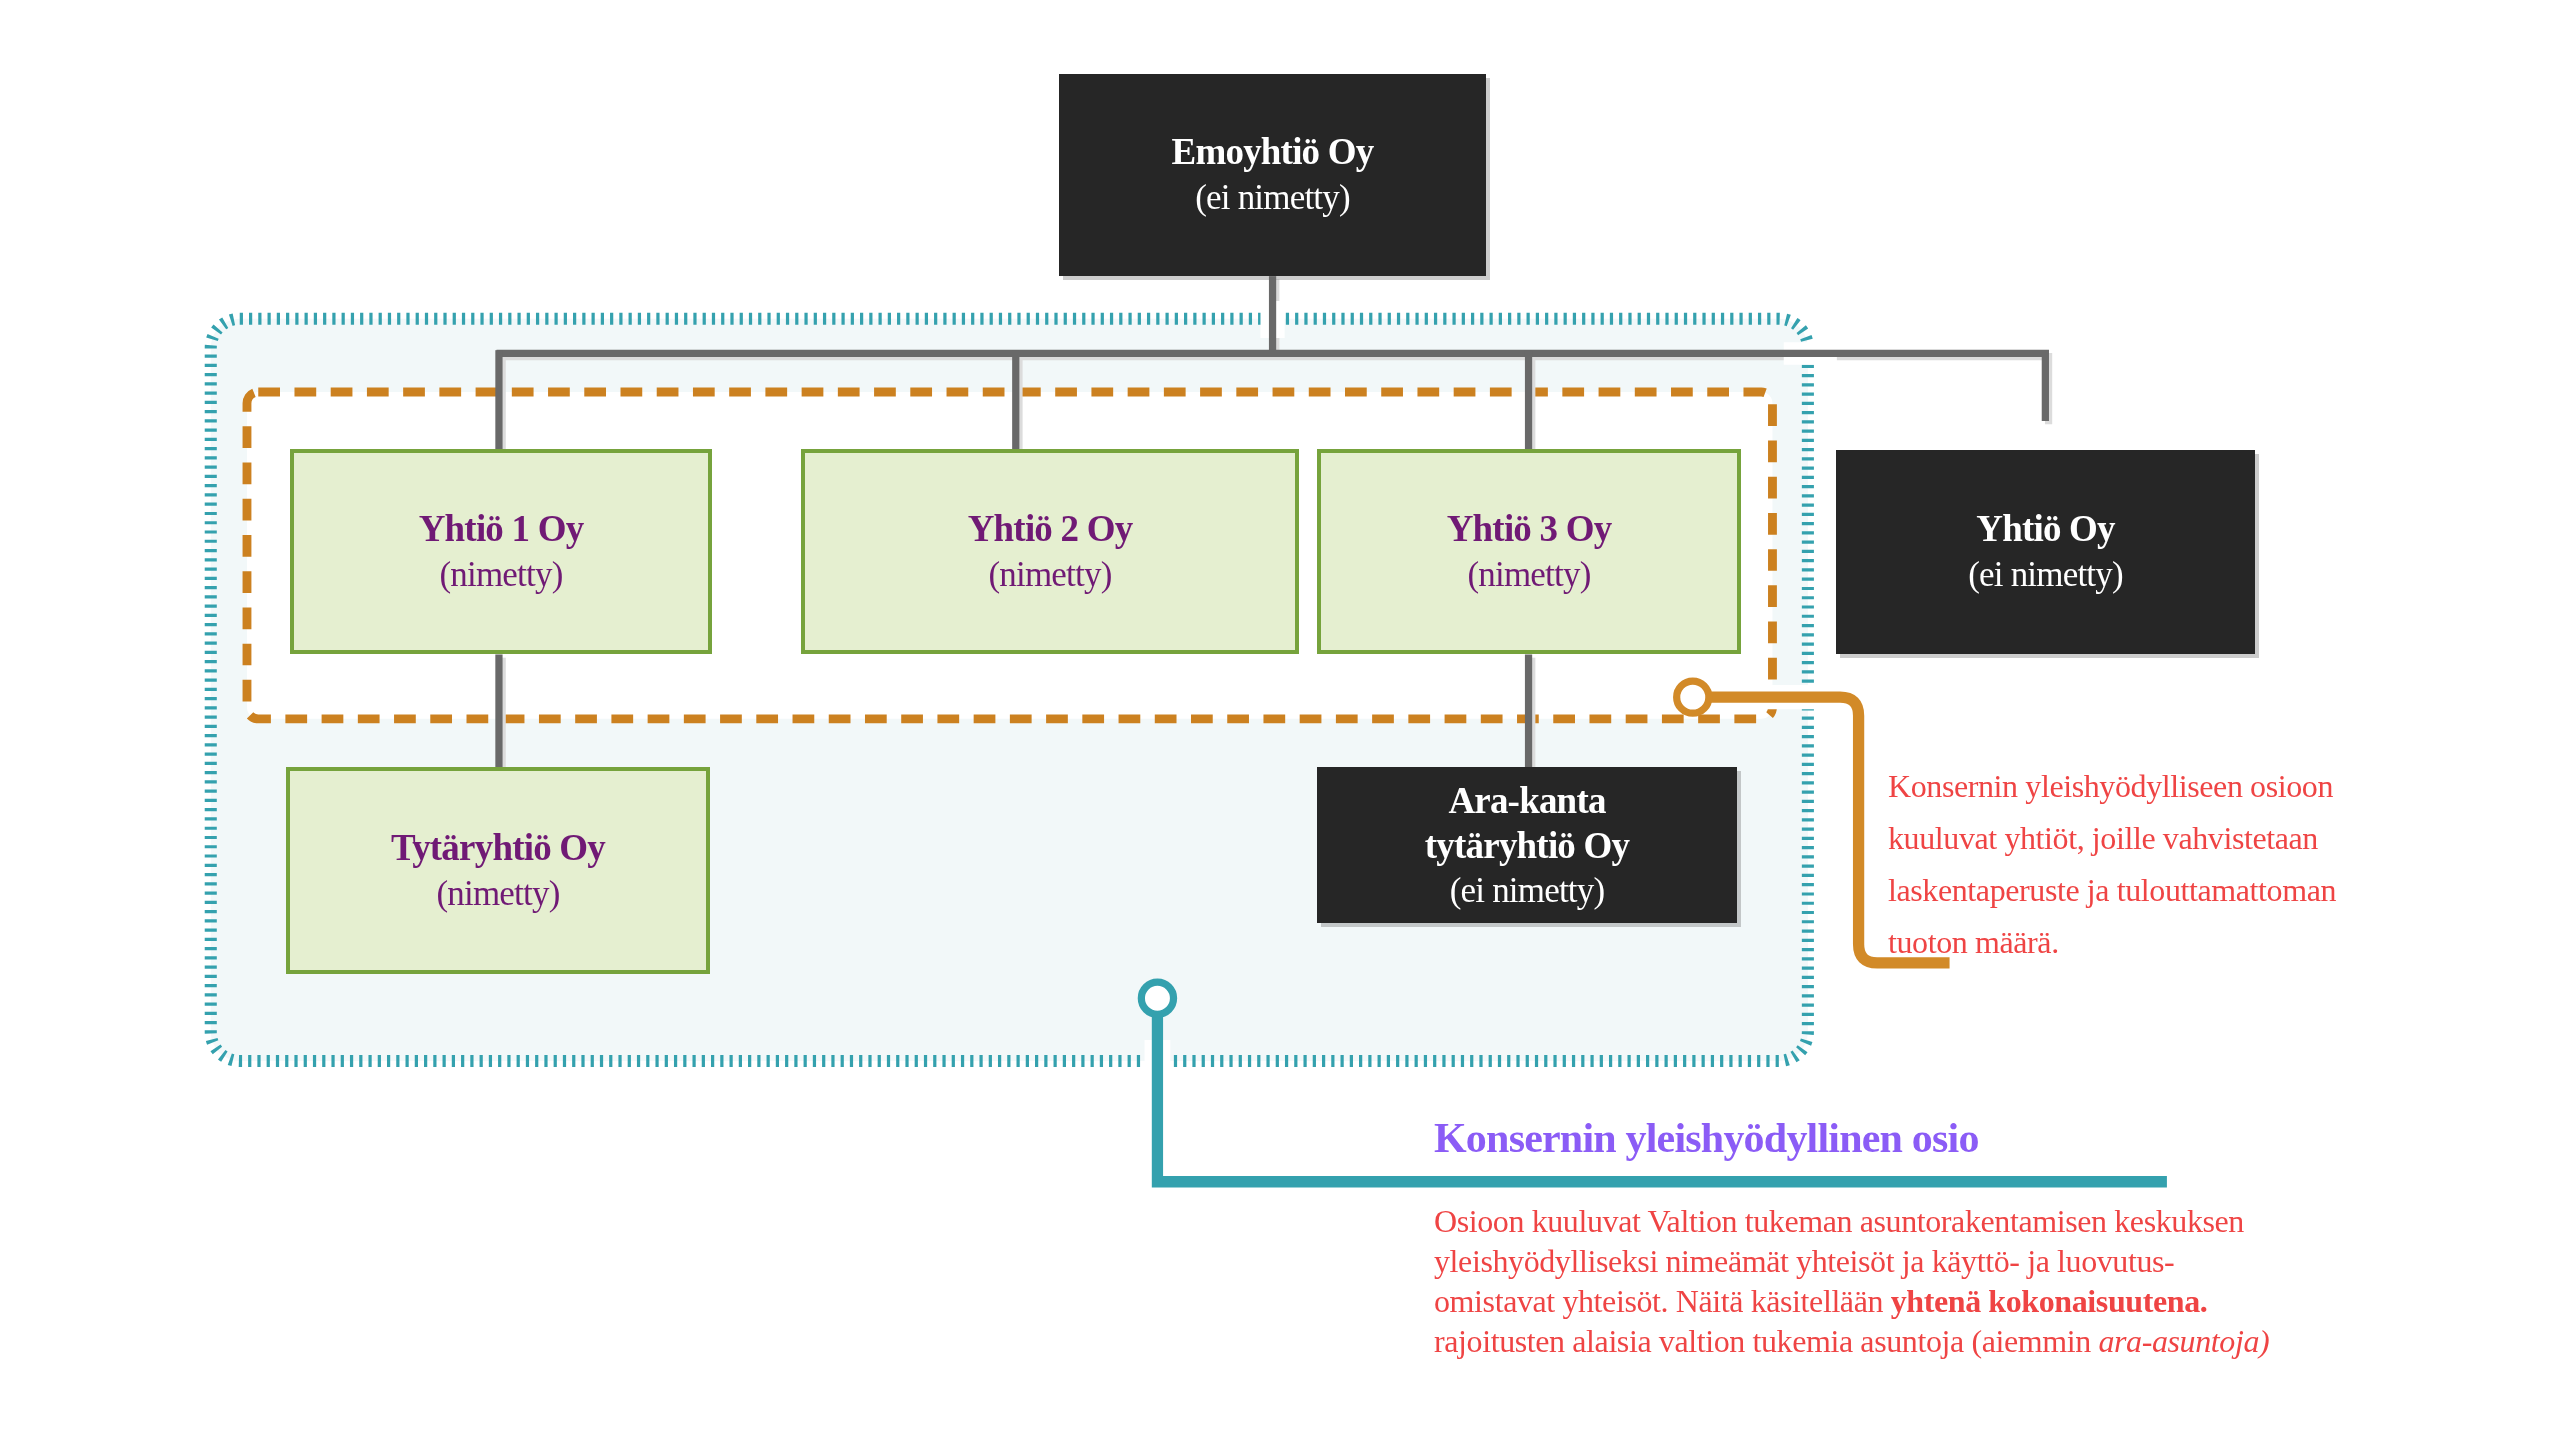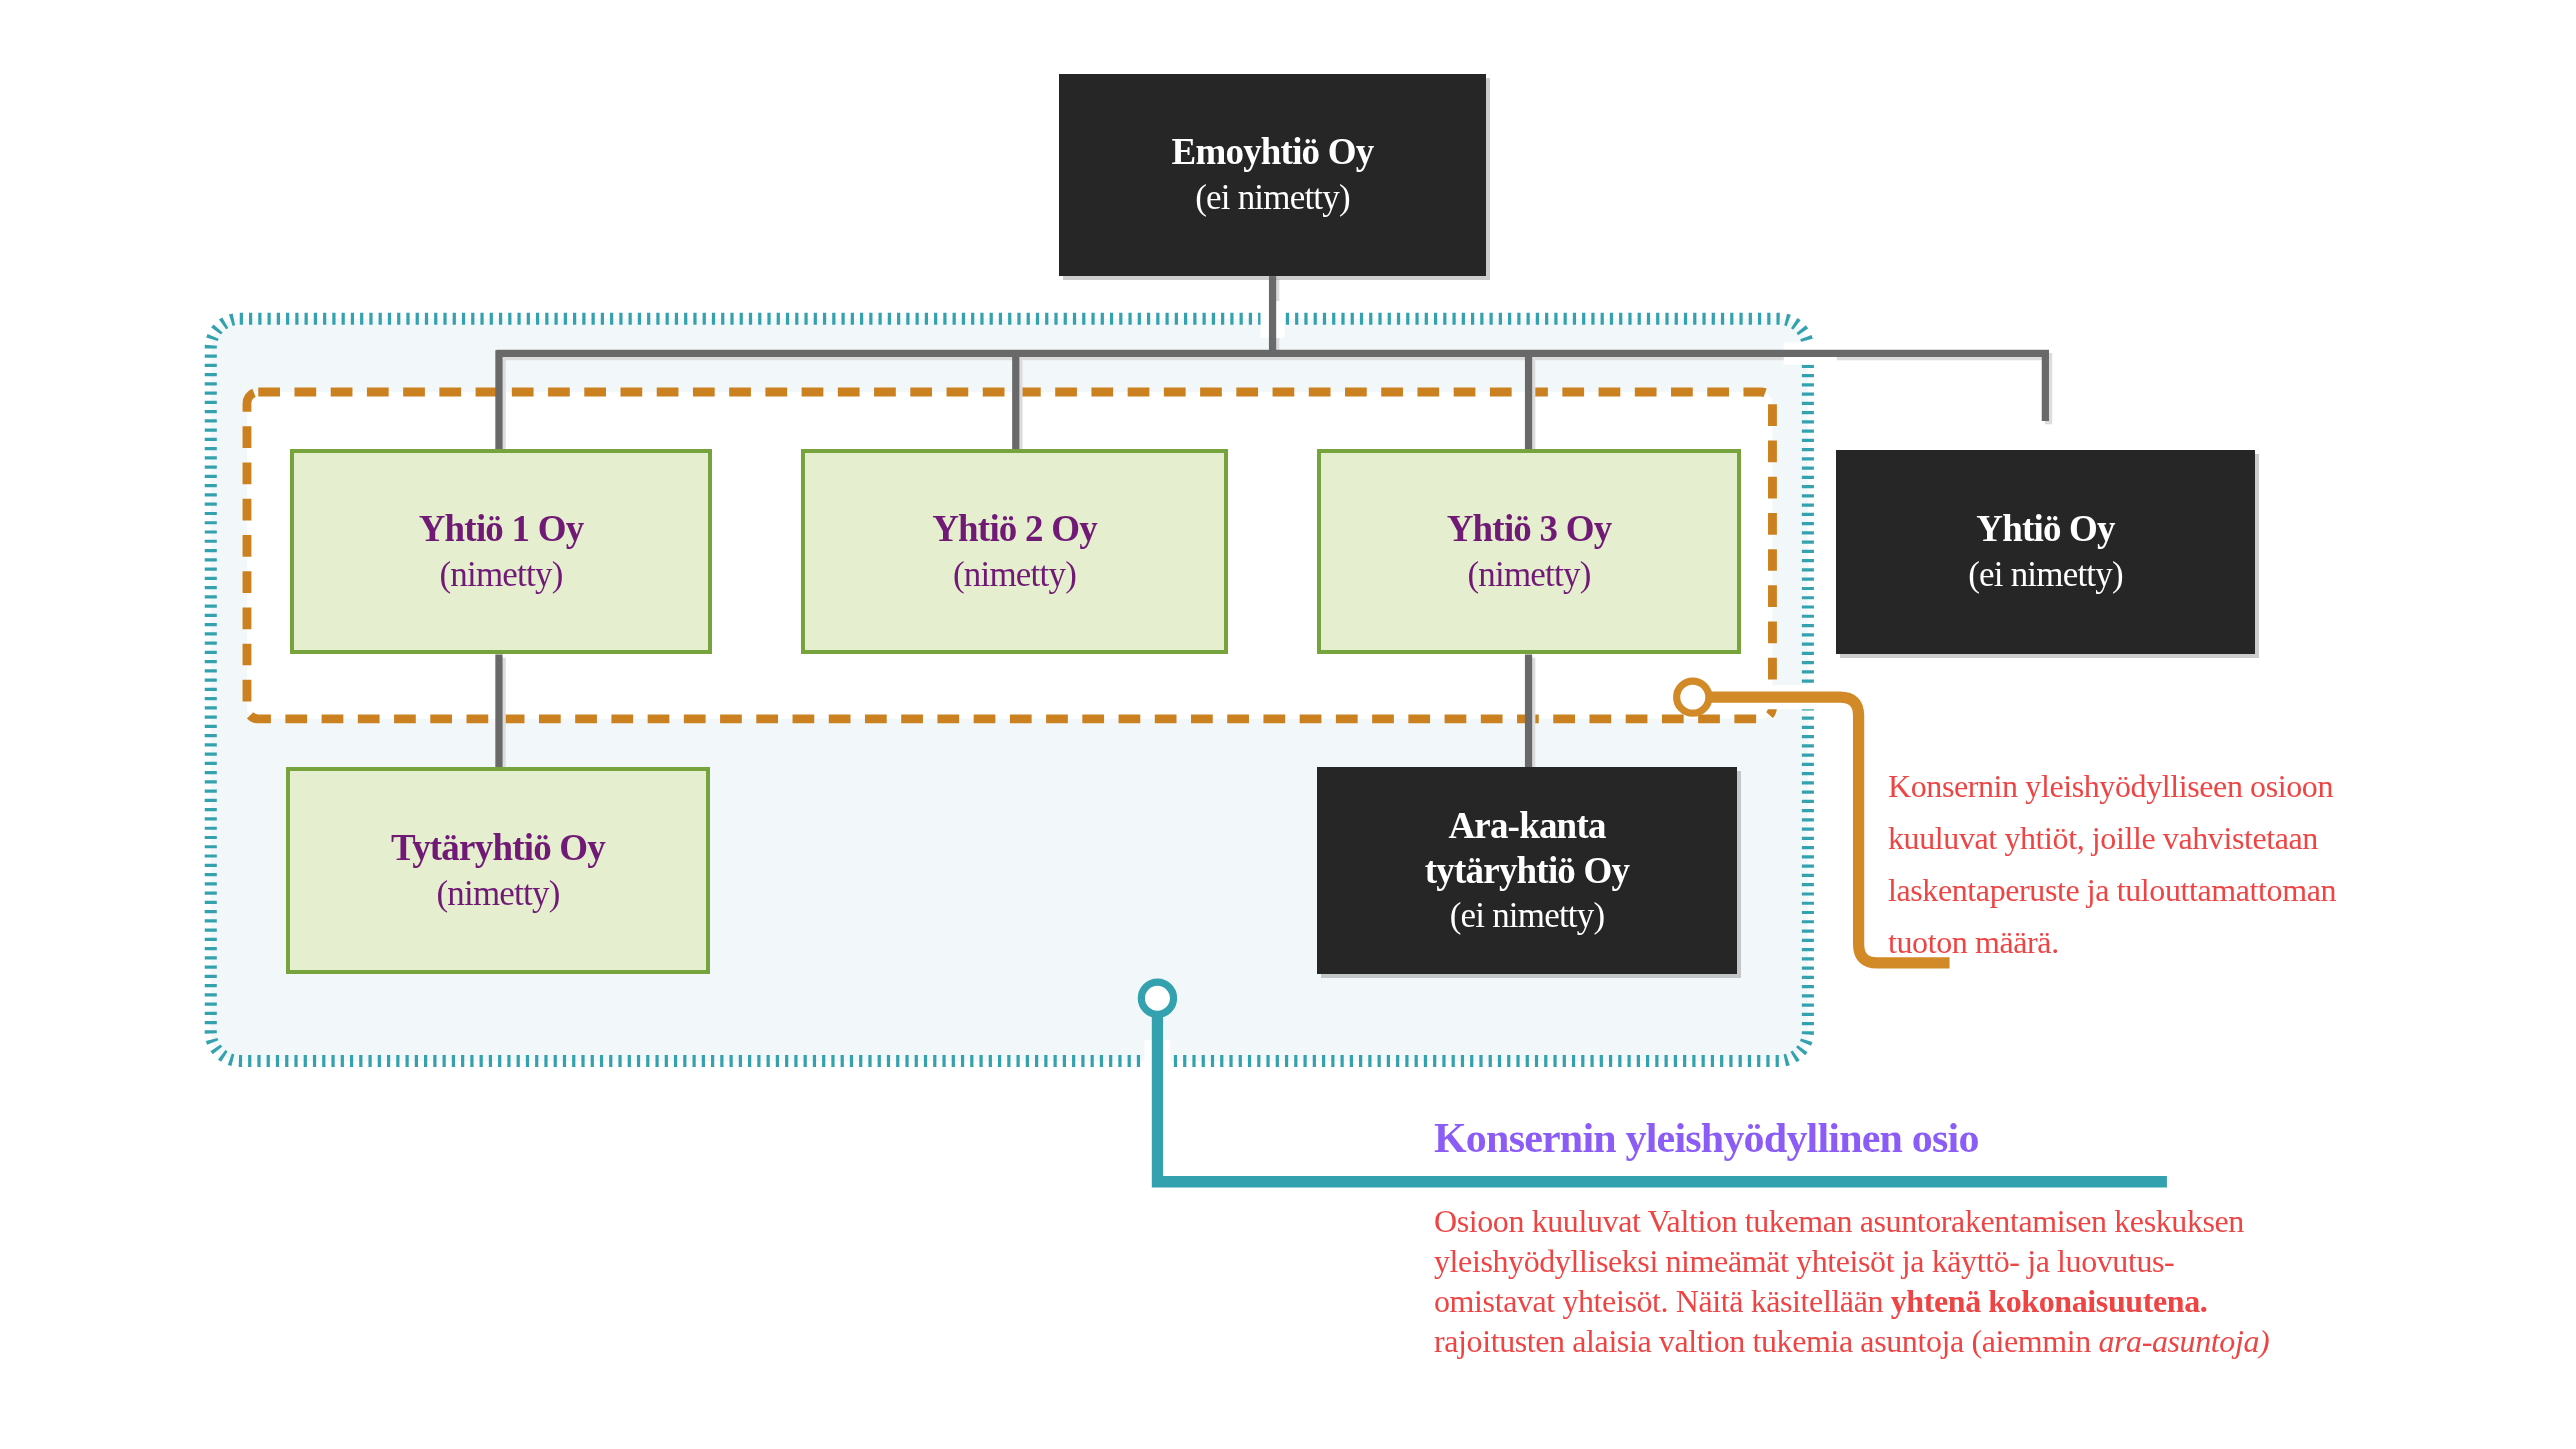--- a/index.html
+++ b/index.html
@@ -74,39 +74,39 @@
 
   <div class="node dark" style="left:1035px;top:74px;width:427px;height:202px;">
     <div class="title">Emoyhtiö Oy</div>
     <div class="subtitle">(ei nimetty)</div>
   </div>
 
   <div class="node green" style="left:266px;top:449px;width:422px;height:205px;">
     <div class="title">Yhtiö 1 Oy</div>
     <div class="subtitle">(nimetty)</div>
   </div>
-  <div class="node green" style="left:777px;top:449px;width:427px;height:205px;">
+  <div class="node green" style="left:777px;top:449px;width:498px;height:205px;">
     <div class="title">Yhtiö 2 Oy</div>
     <div class="subtitle">(nimetty)</div>
   </div>
   <div class="node green" style="left:1293px;top:449px;width:424px;height:205px;">
     <div class="title">Yhtiö 3 Oy</div>
     <div class="subtitle">(nimetty)</div>
   </div>
 
   <div class="node dark" style="left:1812px;top:450px;width:419px;height:204px;">
     <div class="title">Yhtiö Oy</div>
     <div class="subtitle">(ei nimetty)</div>
   </div>
 
   <div class="node green" style="left:262px;top:767px;width:424px;height:207px;">
     <div class="title">Tytäryhtiö Oy</div>
     <div class="subtitle">(nimetty)</div>
   </div>
-  <div class="node dark" style="left:1293px;top:767px;width:420px;height:207px;">
+  <div class="node dark" style="left:1293px;top:767px;width:420px;height:156px;">
     <div class="title" style="line-height:45px;">Ara-kanta</div>
     <div class="title" style="line-height:45px;">tytäryhtiö Oy</div>
     <div class="subtitle" style="line-height:45px;">(ei nimetty)</div>
   </div>
 
   <div id="orange-callout-text" class="callout-text" style="left:1864px;top:760px;">
     <div class="line">Konsernin yleishyödylliseen osioon</div>
     <div class="line">kuuluvat yhtiöt, joille vahvistetaan</div>
     <div class="line">laskentaperuste ja tulouttamattoman</div>
     <div class="line">tuoton määrä.</div>

